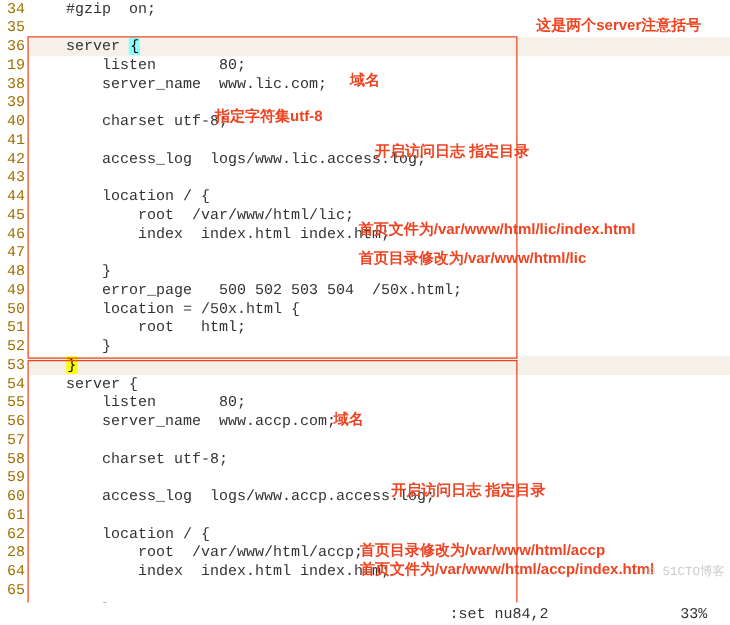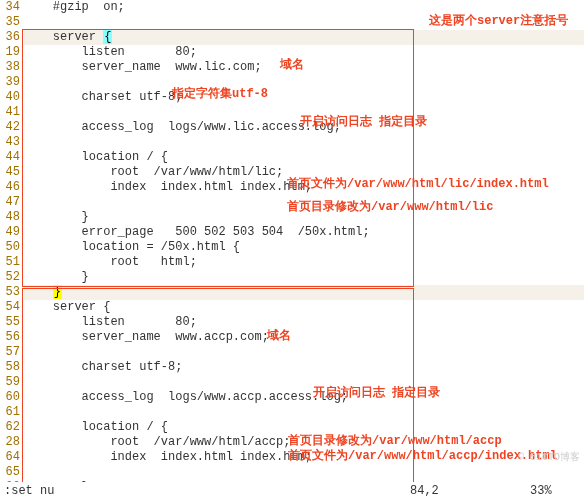--- a/index.html
+++ b/index.html
@@ -36,40 +36,40 @@
   .box1, .box2 {
     position: absolute;
     border: 1.5px solid #e42;
     pointer-events: none;
   }
   .box1 { left: 22px; top: 29px; width: 392px; height: 258px; }
   .box2 { left: 22px; top: 288px; width: 392px; height: 270px; }
   .annotation {
     position: absolute;
     color: #e42;
-    font-family: Liberation Mono, monospace;
+    font-family: Liberation Sans, sans-serif;
     font-size: 12px;
     font-weight: bold;
     pointer-events: none;
   }
   .status-bar {
     position: absolute;
     bottom: 0;
     left: 0;
     width: 100%;
     font-family: "Courier New", monospace;
     font-size: 12px;
     color: #333;
     display: flex;
     padding: 2px 4px;
     background: #fff;
   }
-  .status-left { flex: 1; }
+  .status-left { flex: 1; text-align: right; }
   .status-mid { width: 120px; text-align: left; }
-  .status-right { width: 50px; text-align: left; }
+  .status-right { width: 50px; text-align: center; }
   .watermark {
     position: absolute;
     right: 4px;
     bottom: 36px;
     color: #ccc;
     font-size: 10px;
   }
 </style>
 </head>
 <body>

